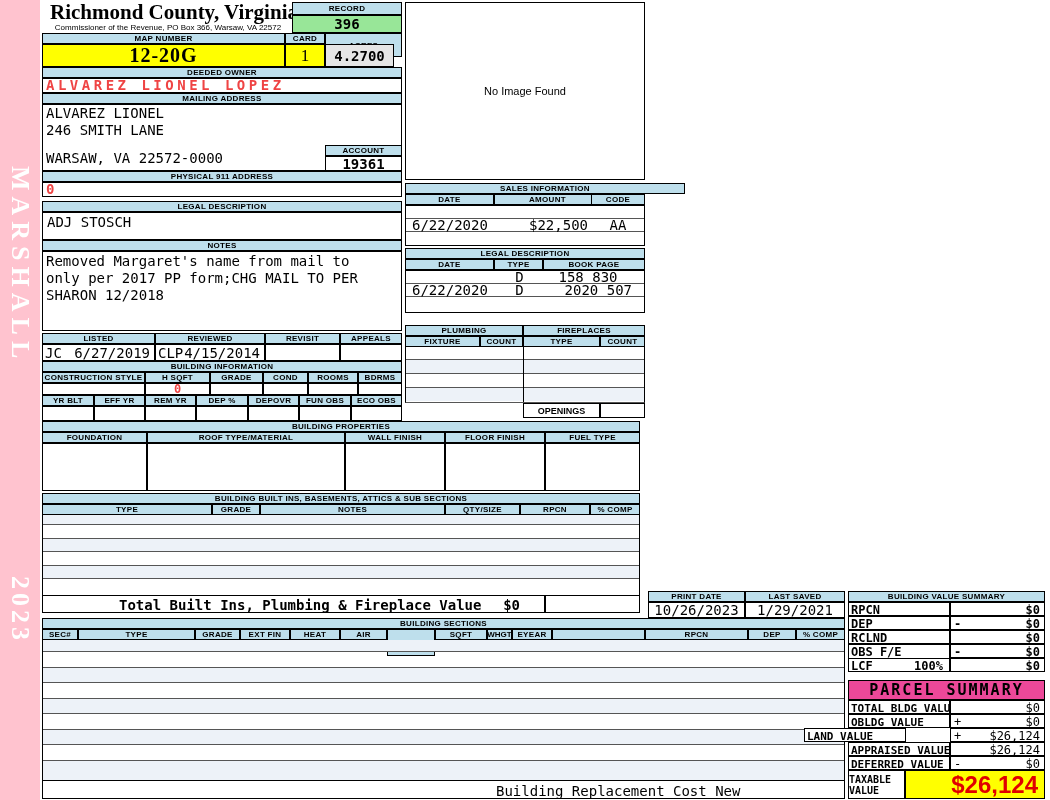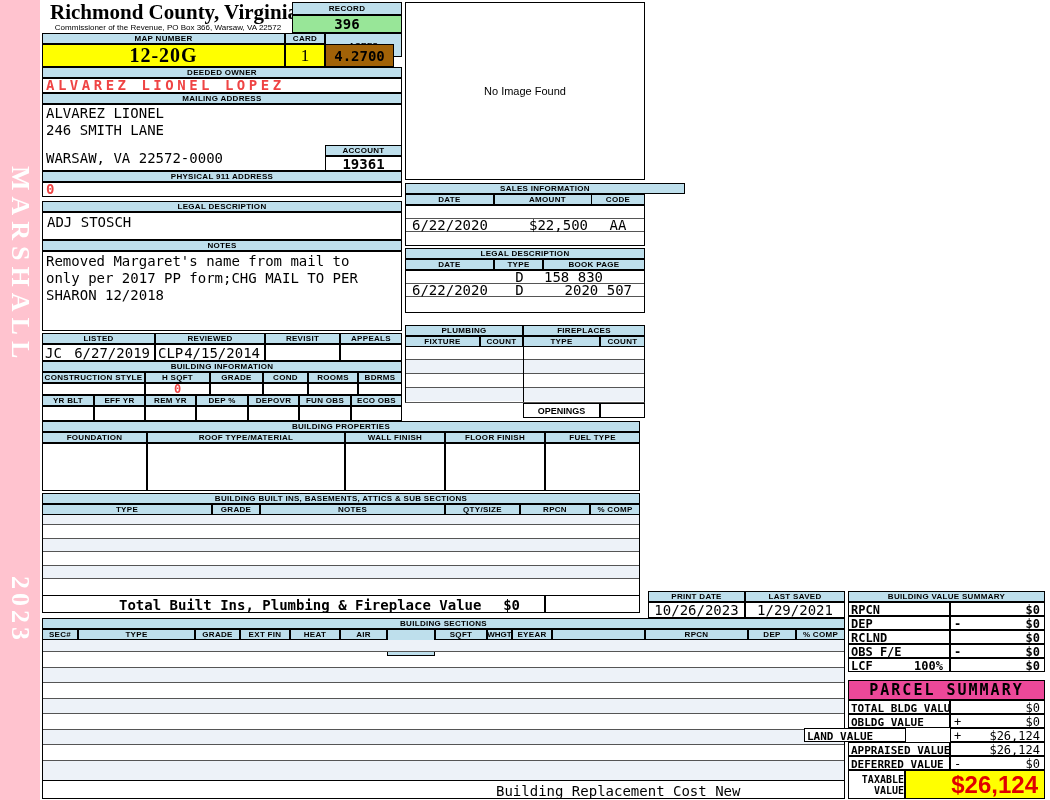--- a/index.html
+++ b/index.html
@@ -36,21 +36,21 @@
 <div class="c cen m b" style="left:292px;top:15px;width:110px;height:18px;background:#98E698">396</div>
 
 <div class="h" style="left:42px;top:33px;width:243px;height:11px">MAP NUMBER</div>
 <div class="h" style="left:285px;top:33px;width:40px;height:11px">CARD</div>
 <div class="h" style="left:325px;top:33px;width:77px;height:24px">ACRES</div>
 
 <div class="c cen" style="left:42px;top:44px;width:243px;height:23px;background:#FFFF00;font-family:'Liberation Serif',serif;
             font-weight:bold;font-size:20px;letter-spacing:1px">12-20G</div>
 <div class="c cen" style="left:285px;top:44px;width:40px;height:23px;background:#FFFF00;font-family:'Liberation Serif',serif;
             font-size:17px">1</div>
-<div class="c cen m b" style="left:325px;top:44px;width:69px;height:23px;background:#a16207">4.2700</div>
+<div class="c cen m b" style="left:325px;top:44px;width:69px;height:23px;background:#e5e5e5">4.2700</div>
 
 <div class="h" style="left:42px;top:67px;width:360px;height:11px">DEEDED OWNER</div>
 <div class="c m b red" style="left:42px;top:78px;width:360px;height:15px;padding-left:3px;letter-spacing:3.5px;line-height:13px">ALVAREZ LIONEL LOPEZ</div>
 
 <div class="h" style="left:42px;top:93px;width:360px;height:11px">MAILING ADDRESS</div>
 <div class="c" style="left:42px;top:104px;width:360px;height:67px"></div>
 <div class="t m" style="left:46px;top:105px">ALVAREZ LIONEL</div>
 <div class="t m" style="left:46px;top:122px">246 SMITH LANE</div>
 <div class="t m" style="left:46px;top:150px">WARSAW, VA 22572-0000</div>
 <div class="h" style="left:325px;top:145px;width:77px;height:11px">ACCOUNT</div>
@@ -167,21 +167,21 @@
 </div>
 
 <div class="h" style="left:405px;top:248px;width:240px;height:11px">LEGAL DESCRIPTION</div>
 <div class="h" style="left:405px;top:259px;width:89px;height:11px">DATE</div>
 <div class="h" style="left:494px;top:259px;width:49px;height:11px">TYPE</div>
 <div class="h" style="left:543px;top:259px;width:102px;height:11px">BOOK PAGE</div>
 <div class="c" style="left:405px;top:270px;width:240px;height:43px">
   <div class="rowline m" style="height:13px;display:flex;line-height:12px">
     <span style="width:89px;padding-left:6px"></span>
     <span style="width:49px;text-align:center">D</span>
-    <span style="width:100px;text-align:left;padding-right:12px">158 830</span>
+    <span style="width:100px;text-align:center;padding-right:12px">158 830</span>
   </div>
   <div class="rowline m" style="height:13px;display:flex;line-height:12px">
     <span style="width:89px;padding-left:6px">6/22/2020</span>
     <span style="width:49px;text-align:center">D</span>
     <span style="width:100px;text-align:right;padding-right:12px">2020 507</span>
   </div>
   <div style="height:13px"></div>
 </div>
 
 <div class="h" style="left:405px;top:325px;width:118px;height:11px">PLUMBING</div>
@@ -248,21 +248,21 @@
 <div class="c" style="left:950px;top:616px;width:95px;height:14px">
   <span class="t m b" style="left:3px;top:0;font-size:12px">-</span>
   <span class="t m b" style="right:4px;top:0;font-size:12px">$0</span>
 </div>
 <div class="c" style="left:848px;top:630px;width:102px;height:14px">
   <span class="t m b" style="left:2px;top:0;font-size:12px">RCLND</span>
 </div>
 <div class="c" style="left:950px;top:630px;width:95px;height:14px">
   <span class="t m b" style="right:4px;top:0;font-size:12px">$0</span>
 </div>
-<div class="c" style="left:848px;top:644px;width:102px;height:14px">
+<div class="c" style="left:848px;top:644px;width:102px;height:26px">
   <span class="t m b" style="left:2px;top:0;font-size:12px">OBS F/E</span>
 </div>
 <div class="c" style="left:950px;top:644px;width:95px;height:14px">
   <span class="t m b" style="left:3px;top:0;font-size:12px">-</span>
   <span class="t m b" style="right:4px;top:0;font-size:12px">$0</span>
 </div>
 <div class="c" style="left:848px;top:658px;width:102px;height:14px">
   <span class="t m b" style="left:2px;top:0;font-size:12px">LCF</span>
   <span class="t m b" style="right:6px;top:0;font-size:12px">100%</span>
 </div>
@@ -297,20 +297,20 @@
 <div class="c" style="left:950px;top:742px;width:95px;height:14px">
   <span class="t m" style="right:4px;top:0;font-size:12px">$26,124</span>
 </div>
 <div class="c" style="left:848px;top:756px;width:102px;height:14px">
   <span class="t m b" style="left:2px;top:1px;font-size:11px">DEFERRED VALUE</span>
 </div>
 <div class="c" style="left:950px;top:756px;width:95px;height:14px">
   <span class="t m" style="left:3px;top:0;font-size:12px">-</span>
   <span class="t m" style="right:4px;top:0;font-size:12px">$0</span>
 </div>
-<div class="c" style="left:848px;top:770px;width:57px;height:29px;display:flex;flex-direction:column;align-items:flex-end;justify-content:center;
+<div class="c" style="left:848px;top:770px;width:57px;height:29px;display:flex;flex-direction:column;align-items:flex-start;justify-content:center;
             font-family:'DejaVu Sans Mono',monospace;font-size:10px;font-weight:bold;line-height:11px">
   <span>TAXABLE</span>
   <span>VALUE</span>
 </div>
 <div class="c" style="left:905px;top:770px;width:140px;height:29px;background:#FFFF00">
   <span class="t" style="right:6px;top:0;color:#E00000;font-weight:bold;font-size:24px;font-family:'Liberation Sans',sans-serif">$26,124</span>
 </div>
 
 </body></html>

